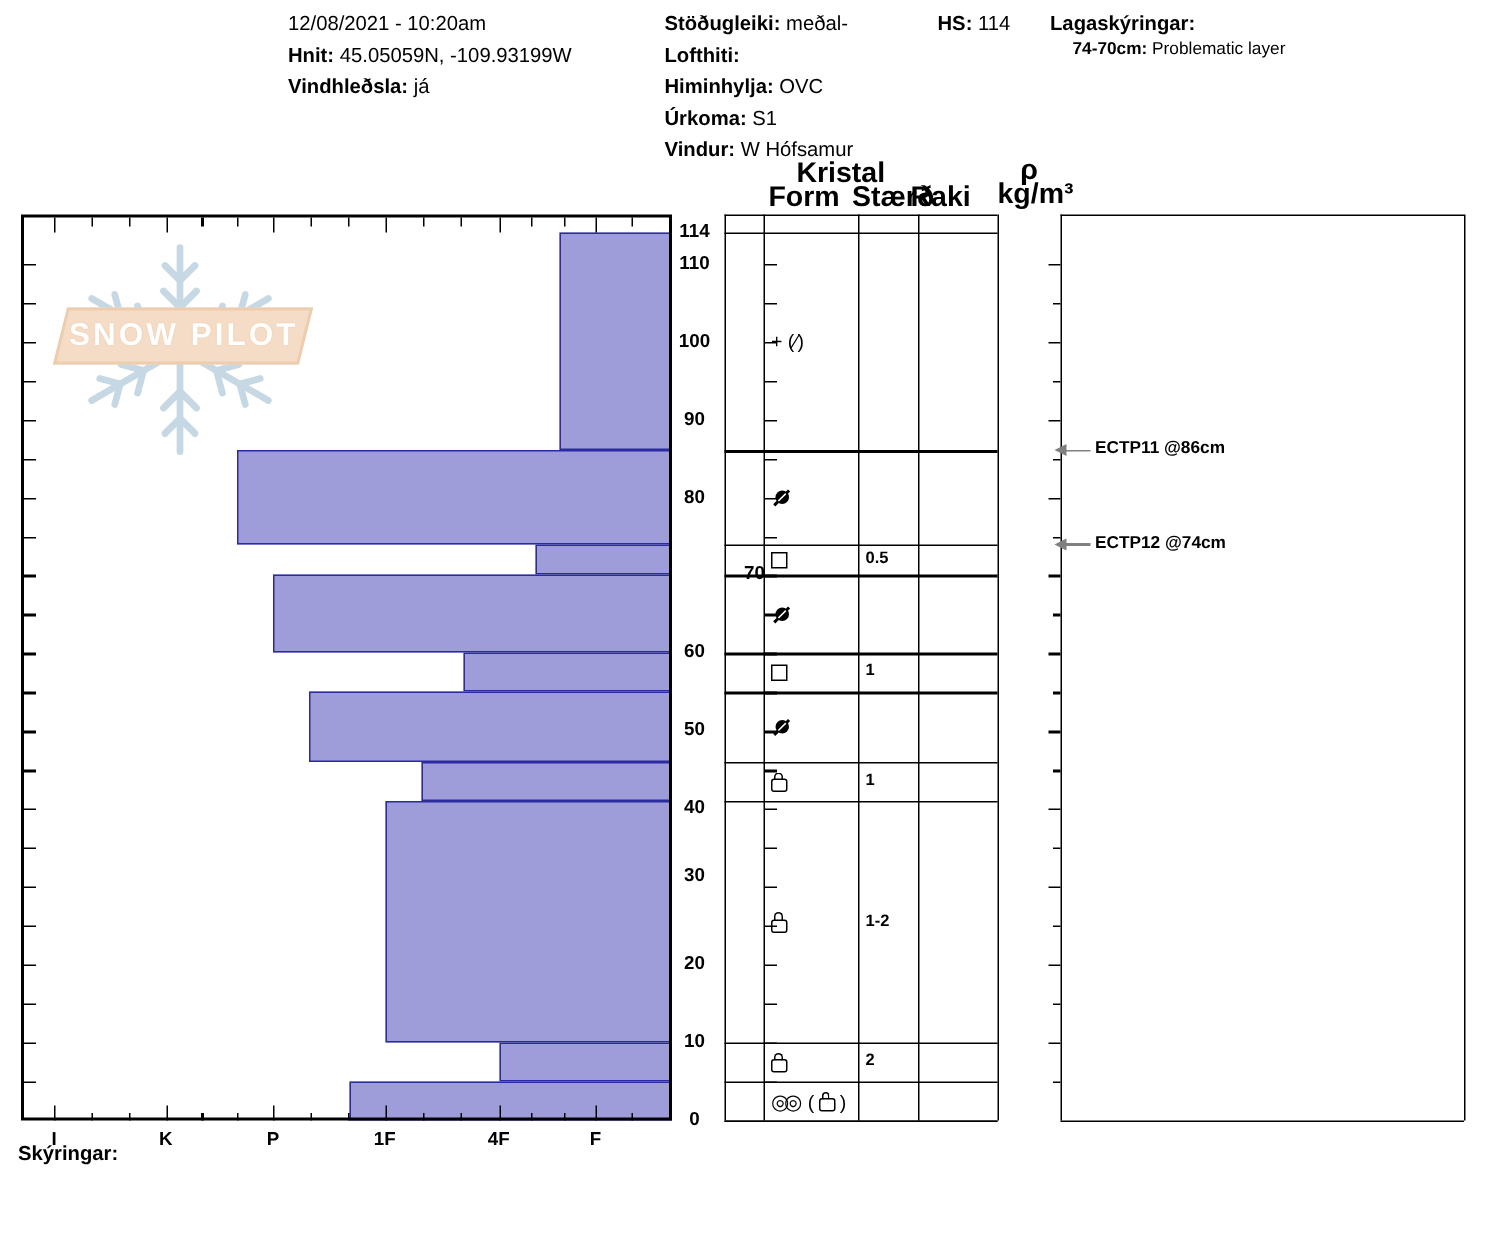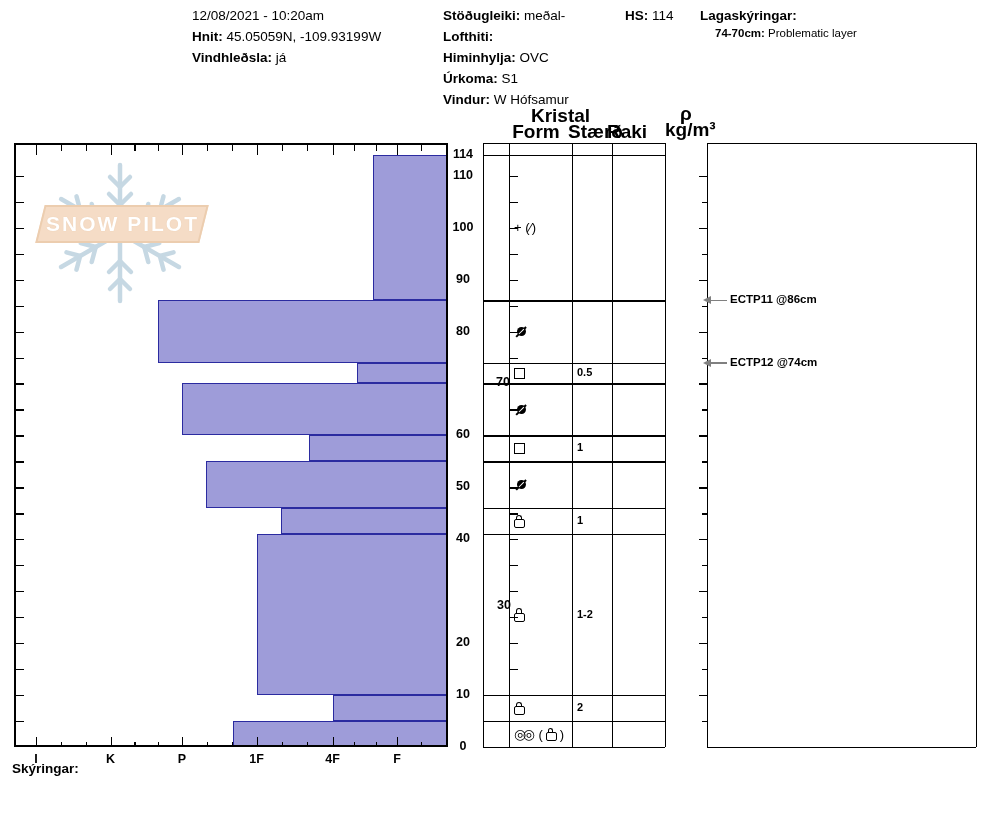--- a/index.html
+++ b/index.html
@@ -197,21 +197,21 @@
       <div class="hline" style="left: 699px; top: 175.772px; width: 8px; height: 1.2px;"></div>
       <div class="depthlab" style="left: 446px; top: 147px;">114</div>
       <div class="depthlab" style="left: 446px; top: 167.772px;">110</div>
       <div class="depthlab" style="left: 446px; top: 219.702px;">100</div>
       <div class="depthlab" style="left: 446px; top: 271.632px;">90</div>
       <div class="depthlab" style="left: 446px; top: 323.561px;">80</div>
       <div class="depthlab" style="left: 446px; top: 375.491px; padding-left: 40px;">70</div>
       <div class="depthlab" style="left: 446px; top: 427.421px;">60</div>
       <div class="depthlab" style="left: 446px; top: 479.351px;">50</div>
       <div class="depthlab" style="left: 446px; top: 531.281px;">40</div>
-      <div class="depthlab" style="left: 446px; top: 598px; padding-left: 41px;">30</div>
+      <div class="depthlab" style="left: 446px; top: 576px;">30</div>
       <div class="depthlab" style="left: 446px; top: 635.14px;">20</div>
       <div class="depthlab" style="left: 446px; top: 687.07px;">10</div>
       <div class="depthlab" style="left: 446px; top: 739px;">0</div>
       <div class="vline" style="left: 36px; top: 145px; height: 10px;"></div>
       <div class="vline" style="left: 36px; top: 737px; height: 10px;"></div>
       <div class="vline" style="left: 110.5px; top: 145px; height: 10px;"></div>
       <div class="vline" style="left: 110.5px; top: 737px; height: 10px;"></div>
       <div class="vline" style="left: 182px; top: 145px; height: 10px;"></div>
       <div class="vline" style="left: 182px; top: 737px; height: 10px;"></div>
       <div class="vline" style="left: 256.5px; top: 145px; height: 10px;"></div>

